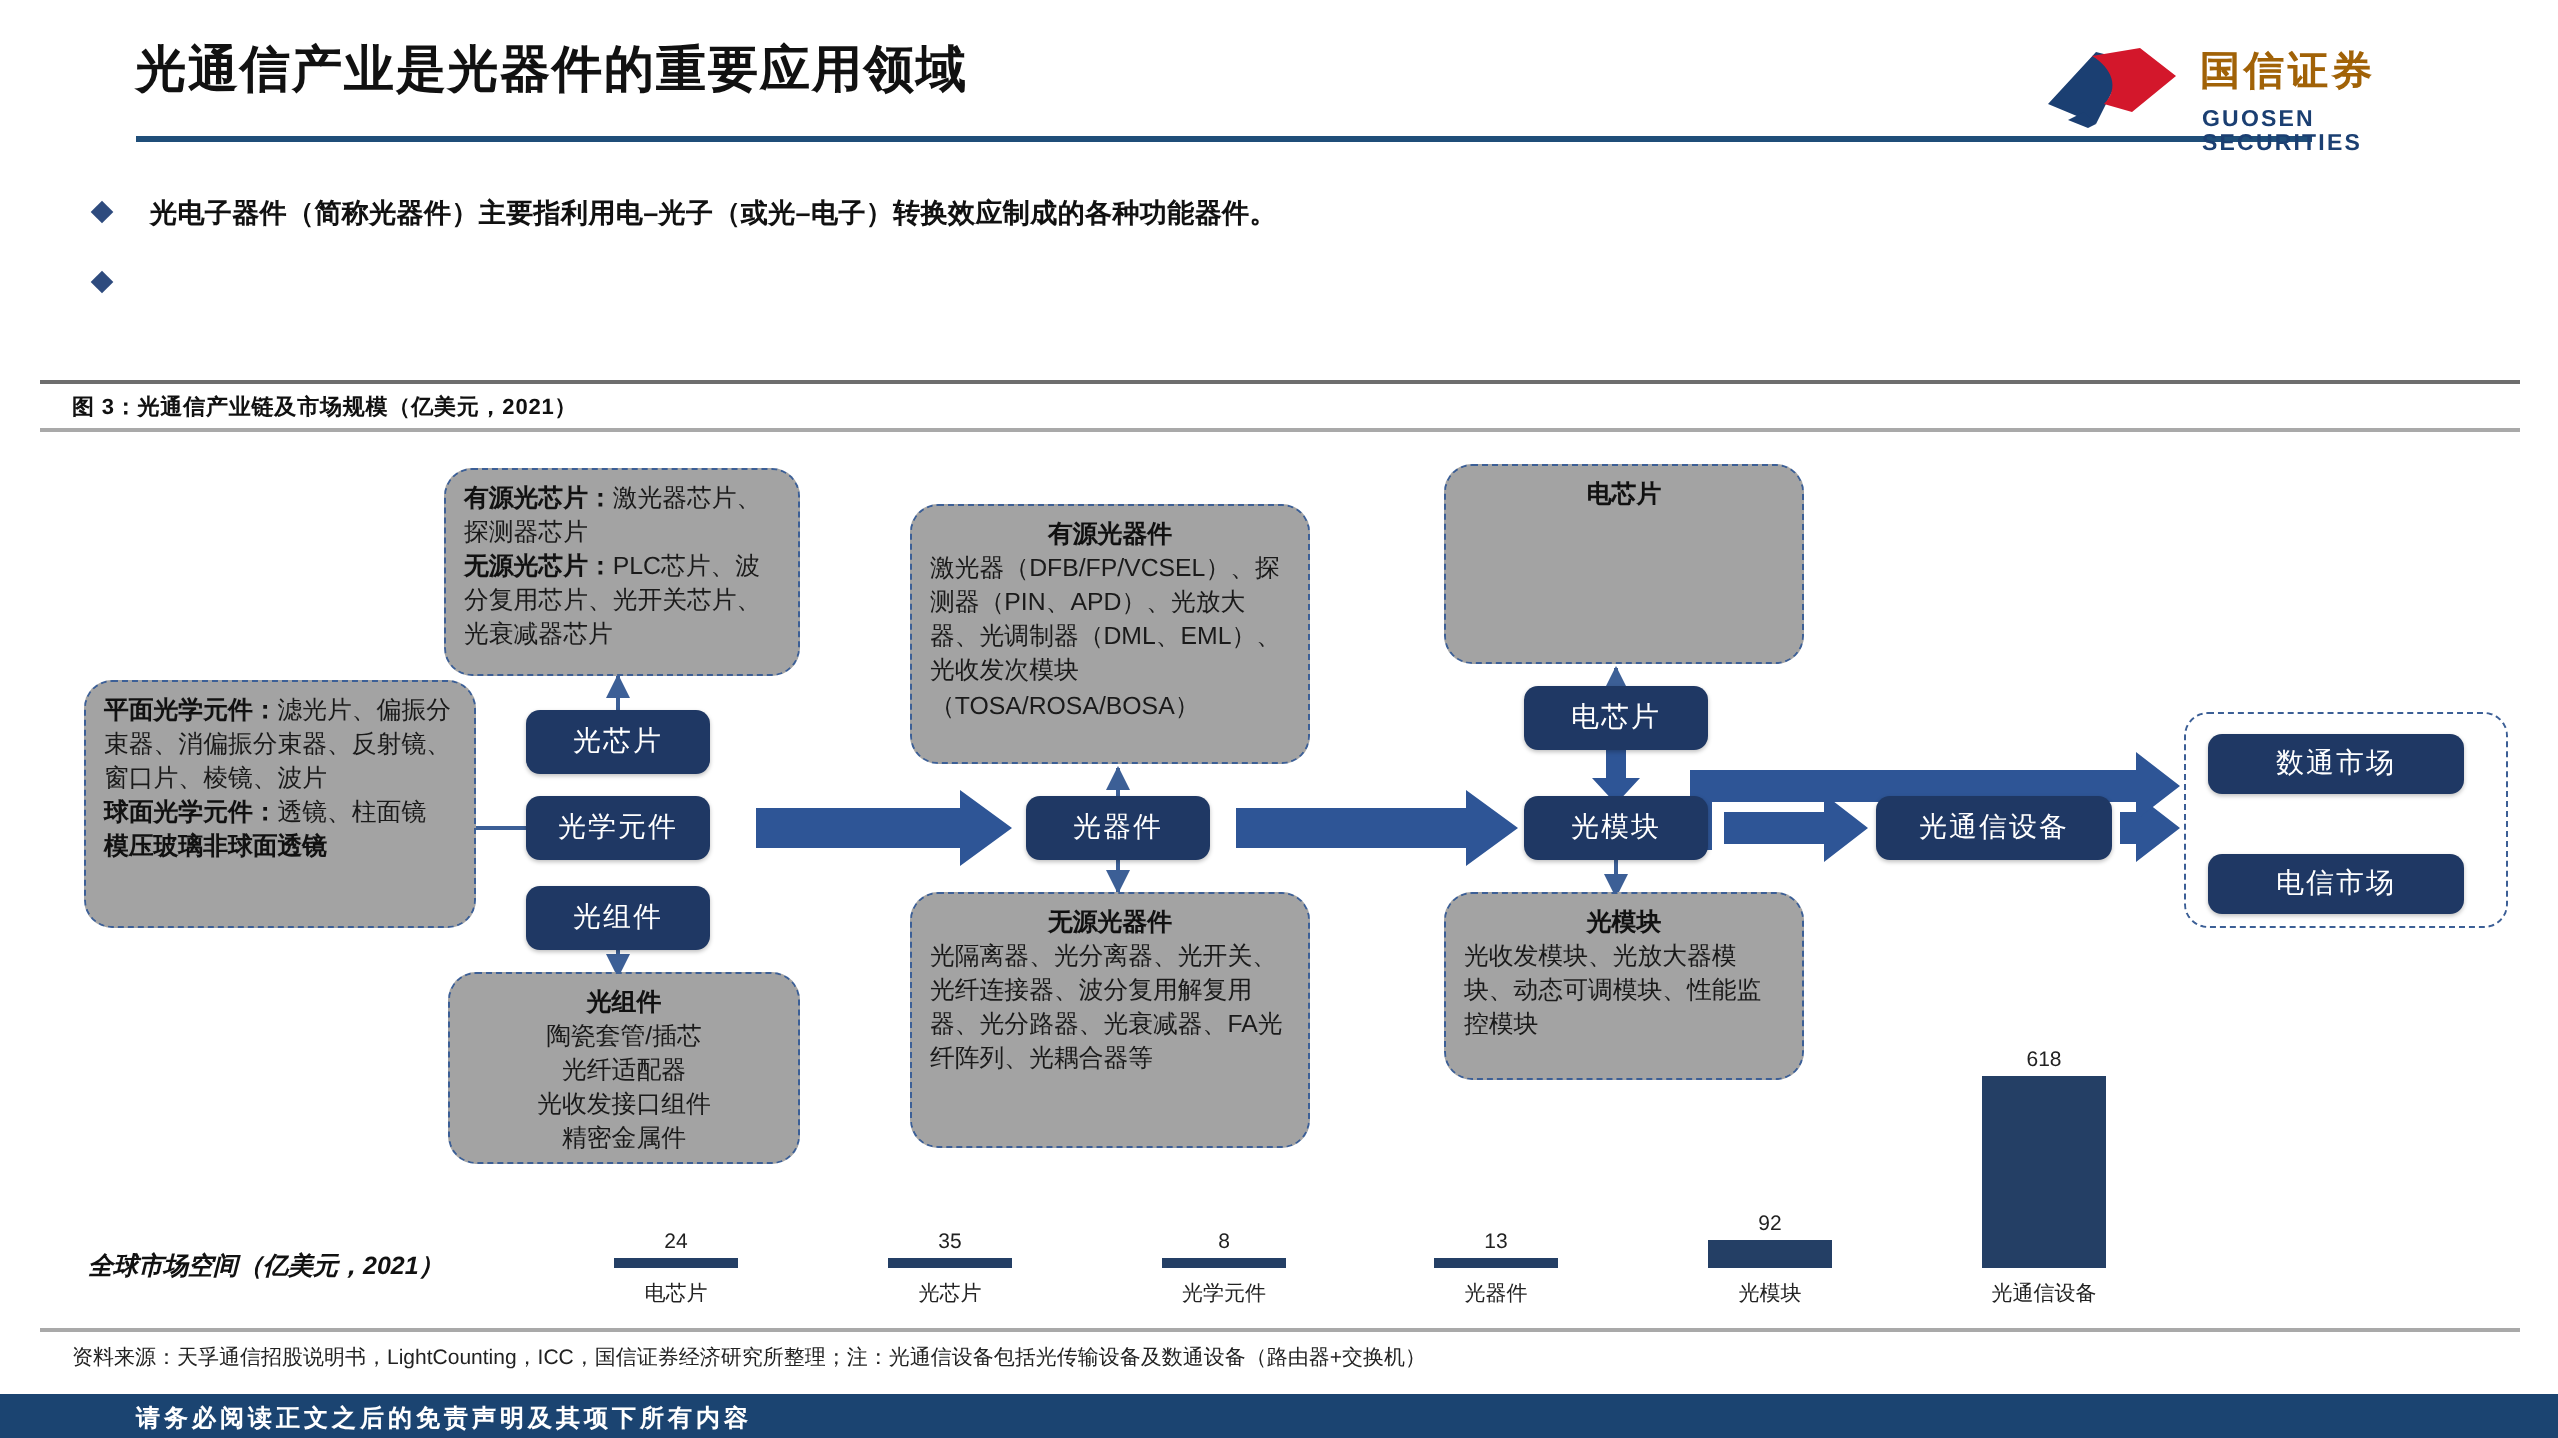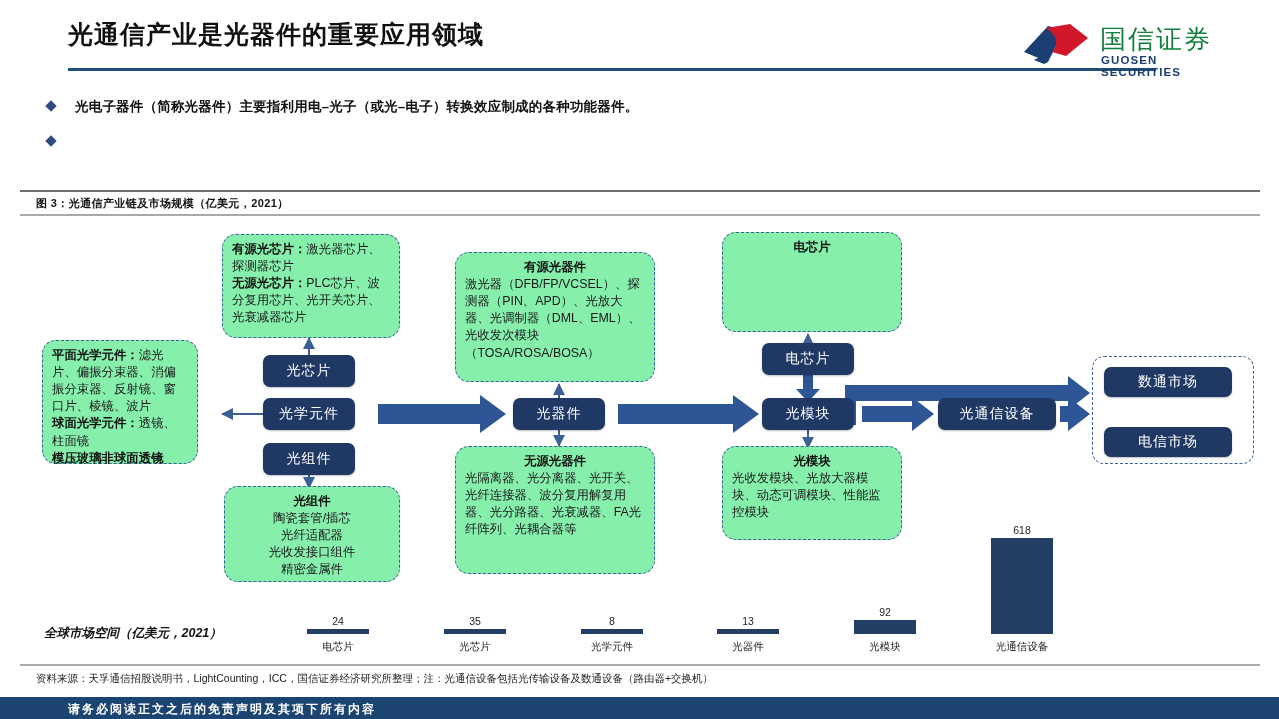--- a/index.html
+++ b/index.html
@@ -20,21 +20,21 @@
     letter-spacing: 1px; white-space: nowrap; text-align: right;
   }
   #title-rule {
     left: 68px; top: 68px; width: 1088px; height: 3px;
     background: #1f4e79;
   }
   #logo-wrap { left: 1022px; top: 18px; width: 210px; height: 52px; }
   #logo-mark { left: 0; top: 4px; width: 70px; height: 44px; }
   #logo-cn {
     left: 78px; top: 4px;
-    font-size: 26px; font-weight: normal; color: #15803d; letter-spacing: 2px;
+    font-size: 20px; font-weight: bold; color: #a16207; letter-spacing: 2px;
   }
   #logo-en {
     left: 79px; top: 36px;
     font-size: 11.5px; font-weight: bold; color: #1b3f72; letter-spacing: 1.1px;
   }
 
   
   .bullet-row { left: 47px; font-size: 13.5px; color: #111; white-space: nowrap; }
   .bullet-row.b1 { top: 98px; }
   .bullet-row.b2 { top: 134px; }
@@ -65,33 +65,33 @@
   }
   #footer-text {
     left: 68px; top: 701px; font-size: 12px; font-weight: bold;
     color: #ffffff; letter-spacing: 2px;
   }
 
   
   .dbox {
     border: 1.6px dashed #3c5f96;
     border-radius: 14px;
-    background: #86efac;
+    background: #a3a3a3;
     padding: 6px 9px;
     font-size: 12.4px;
     line-height: 1.38;
     color: #1a1a1a;
   }
   .dbox .hd { font-weight: bold; color: #111; }
   .dbox .ctr { text-align: center; }
 
   #box-chip     { left: 222px; top: 234px; width: 178px; height: 104px; }
   #box-active   { left: 455px; top: 252px; width: 200px; height: 130px; }
   #box-echip    { left: 722px; top: 232px; width: 180px; height: 100px; }
-  #box-optics   { left: 42px;  top: 340px; width: 156px; height: 124px; }
+  #box-optics   { left: 42px;  top: 340px; width: 196px; height: 124px; }
   #box-assembly { left: 224px; top: 486px; width: 176px; height: 96px; }
   #box-passive  { left: 455px; top: 446px; width: 200px; height: 128px; }
   #box-module   { left: 722px; top: 446px; width: 180px; height: 94px; }
   #box-market   { left: 1092px; top: 356px; width: 162px; height: 108px;
                   border: 1.6px dashed #3c5f96; border-radius: 12px; }
 
   
   .nbox {
     background: #1f3864;
     color: #ffffff;

